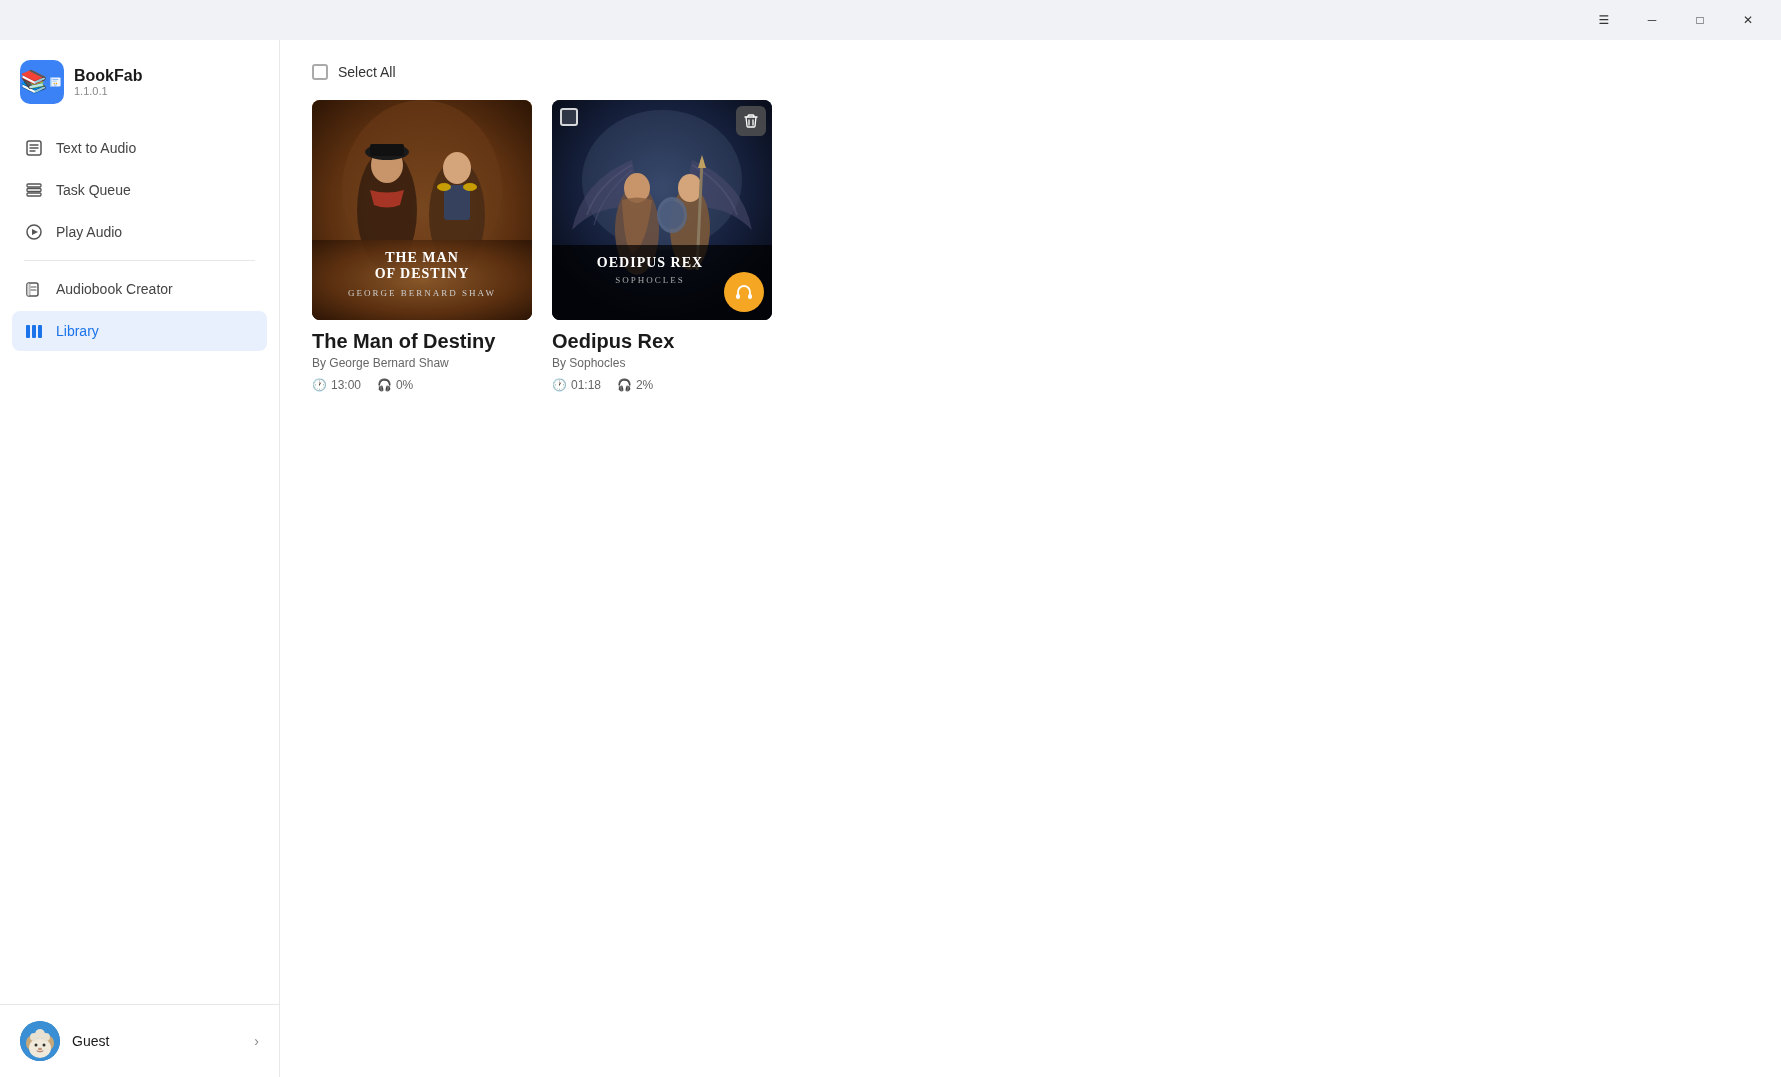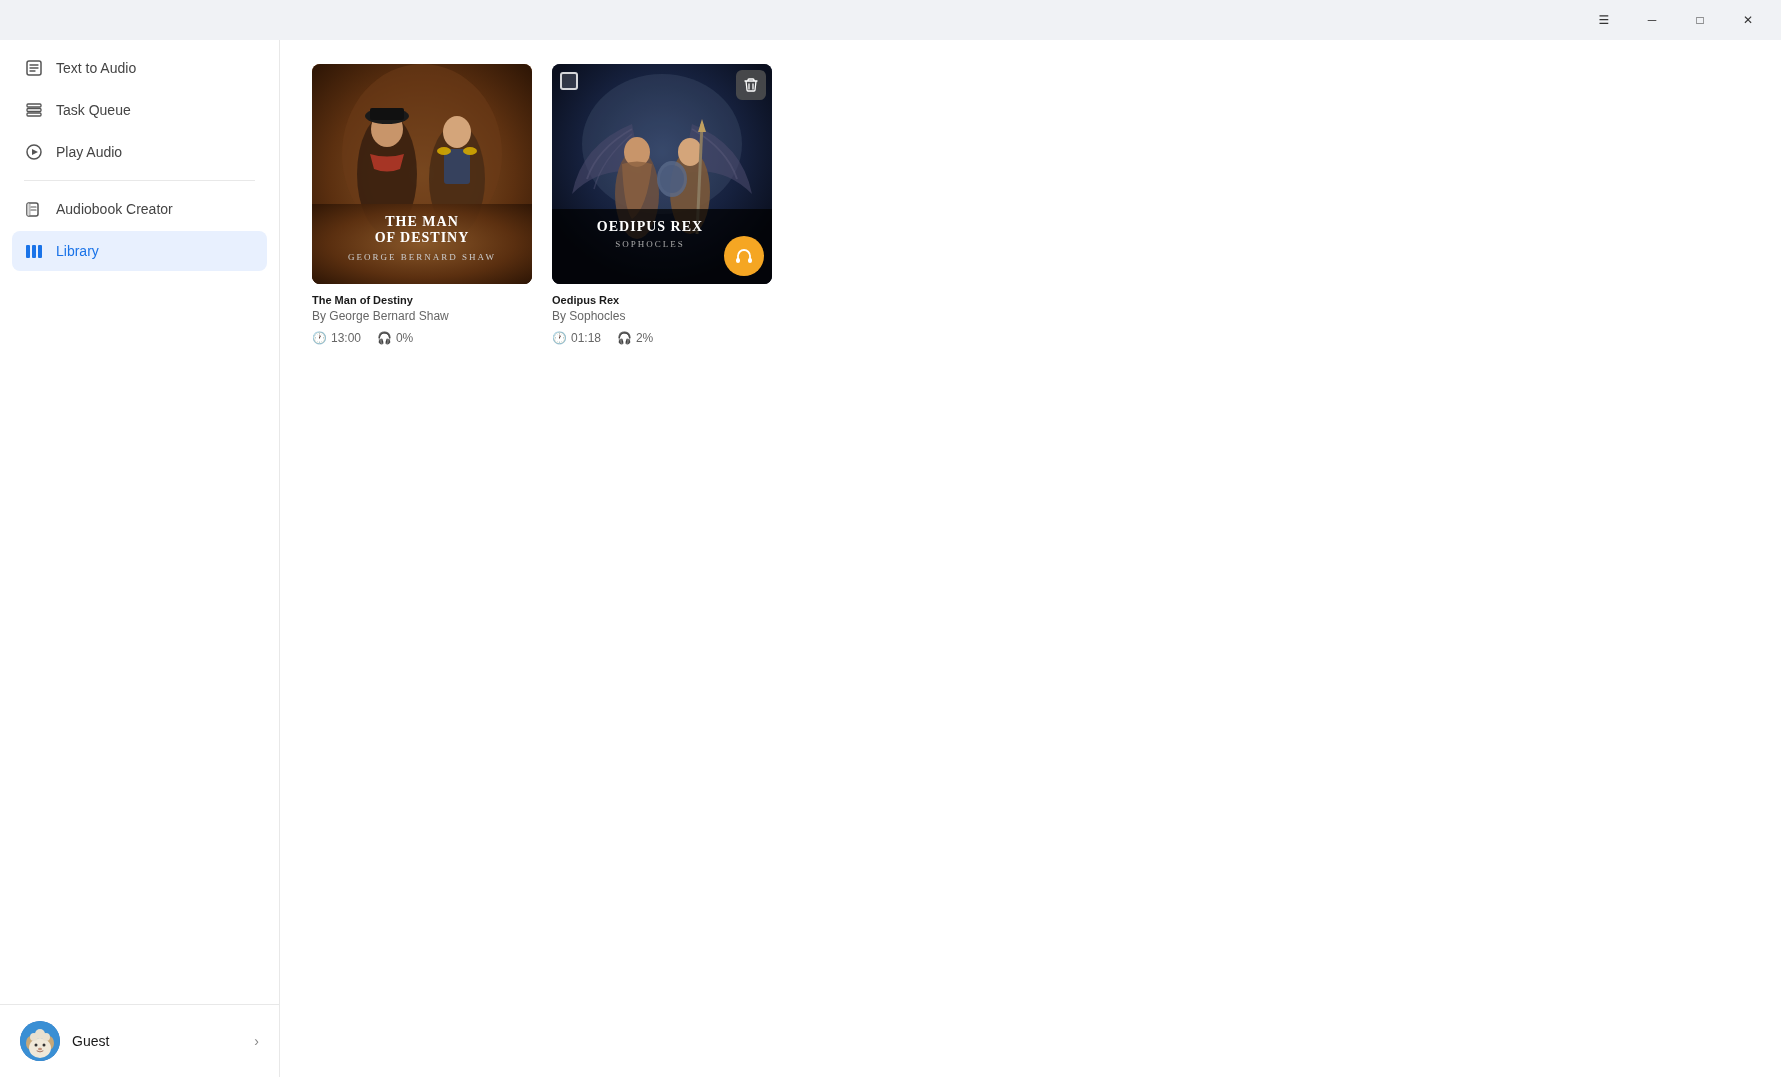--- a/index.html
+++ b/index.html
@@ -256,21 +256,21 @@
       background: #f5a623;
       border-radius: 50%;
       display: flex;
       align-items: center;
       justify-content: center;
       cursor: pointer;
       z-index: 2;
     }
 
     .book-title {
-      font-size: 11px;
+      font-size: 20px;
       font-weight: 600;
       color: #1a1a1a;
       margin-bottom: 3px;
     }
 
     .book-author {
       font-size: 12px;
       color: #666;
       margin-bottom: 8px;
     }
@@ -335,20 +335,39 @@
     <button class="win-btn">─</button>
     <button class="win-btn">□</button>
     <button class="win-btn close">✕</button>
   </div>
 </div>
 
 <div class="app-container">
 
   <div class="sidebar">
 
+    <div class="sidebar-header">
+      <div class="app-icon-inner">
+
+        <svg width="44" height="44" viewBox="0 0 44 44">
+          <rect width="44" height="44" rx="10" fill="#3b82f6"></rect>
+          <rect x="8" y="10" width="28" height="24" rx="3" fill="white" opacity="0.9"></rect>
+          <rect x="8" y="10" width="4" height="24" rx="2" fill="#93c5fd"></rect>
+          <rect x="14" y="15" width="16" height="2" rx="1" fill="#3b82f6" opacity="0.7"></rect>
+          <rect x="14" y="19" width="12" height="2" rx="1" fill="#3b82f6" opacity="0.5"></rect>
+          <circle cx="19" cy="26" r="2" fill="#f59e0b"></circle>
+          <circle cx="25" cy="26" r="2" fill="#f59e0b"></circle>
+          <path d="M19 30 Q22 32 25 30" stroke="#3b82f6" stroke-width="1.5" fill="none" stroke-linecap="round"></path>
+        </svg>
+      </div>
+      <div class="app-title-group">
+        <span class="app-name">BookFab</span>
+        <span class="app-version">1.1.0.1</span>
+      </div>
+    </div>
 
     <nav class="sidebar-nav">
 
       <div class="nav-item">
         <div class="nav-icon">
           <svg width="18" height="18" viewBox="0 0 18 18" fill="none">
             <rect x="2" y="2" width="14" height="14" rx="2" stroke="#555" stroke-width="1.5" fill="none"></rect>
             <line x1="5" y1="6" x2="13" y2="6" stroke="#555" stroke-width="1.3" stroke-linecap="round"></line>
             <line x1="5" y1="9" x2="13" y2="9" stroke="#555" stroke-width="1.3" stroke-linecap="round"></line>
             <line x1="5" y1="12" x2="10" y2="12" stroke="#555" stroke-width="1.3" stroke-linecap="round"></line>
@@ -430,20 +449,24 @@
       </div>
       <span class="user-name">Guest</span>
       <span class="user-chevron">›</span>
     </div>
 
   </div>
 
   <div class="main-content">
     <div class="content-area">
 
+      <div class="select-all-bar">
+        <div class="checkbox"></div>
+        <span class="select-all-label">Select All</span>
+      </div>
 
       <div class="book-grid">
 
         <div class="book-card">
           <div class="book-cover cover-man-of-destiny">
             
             <svg width="220" height="220" viewBox="0 0 220 220">
               <defs>
                 <radialGradient id="bgGrad1" cx="50%" cy="50%" r="70%">
                   <stop offset="0%" stop-color="#8b5a2b"></stop>

